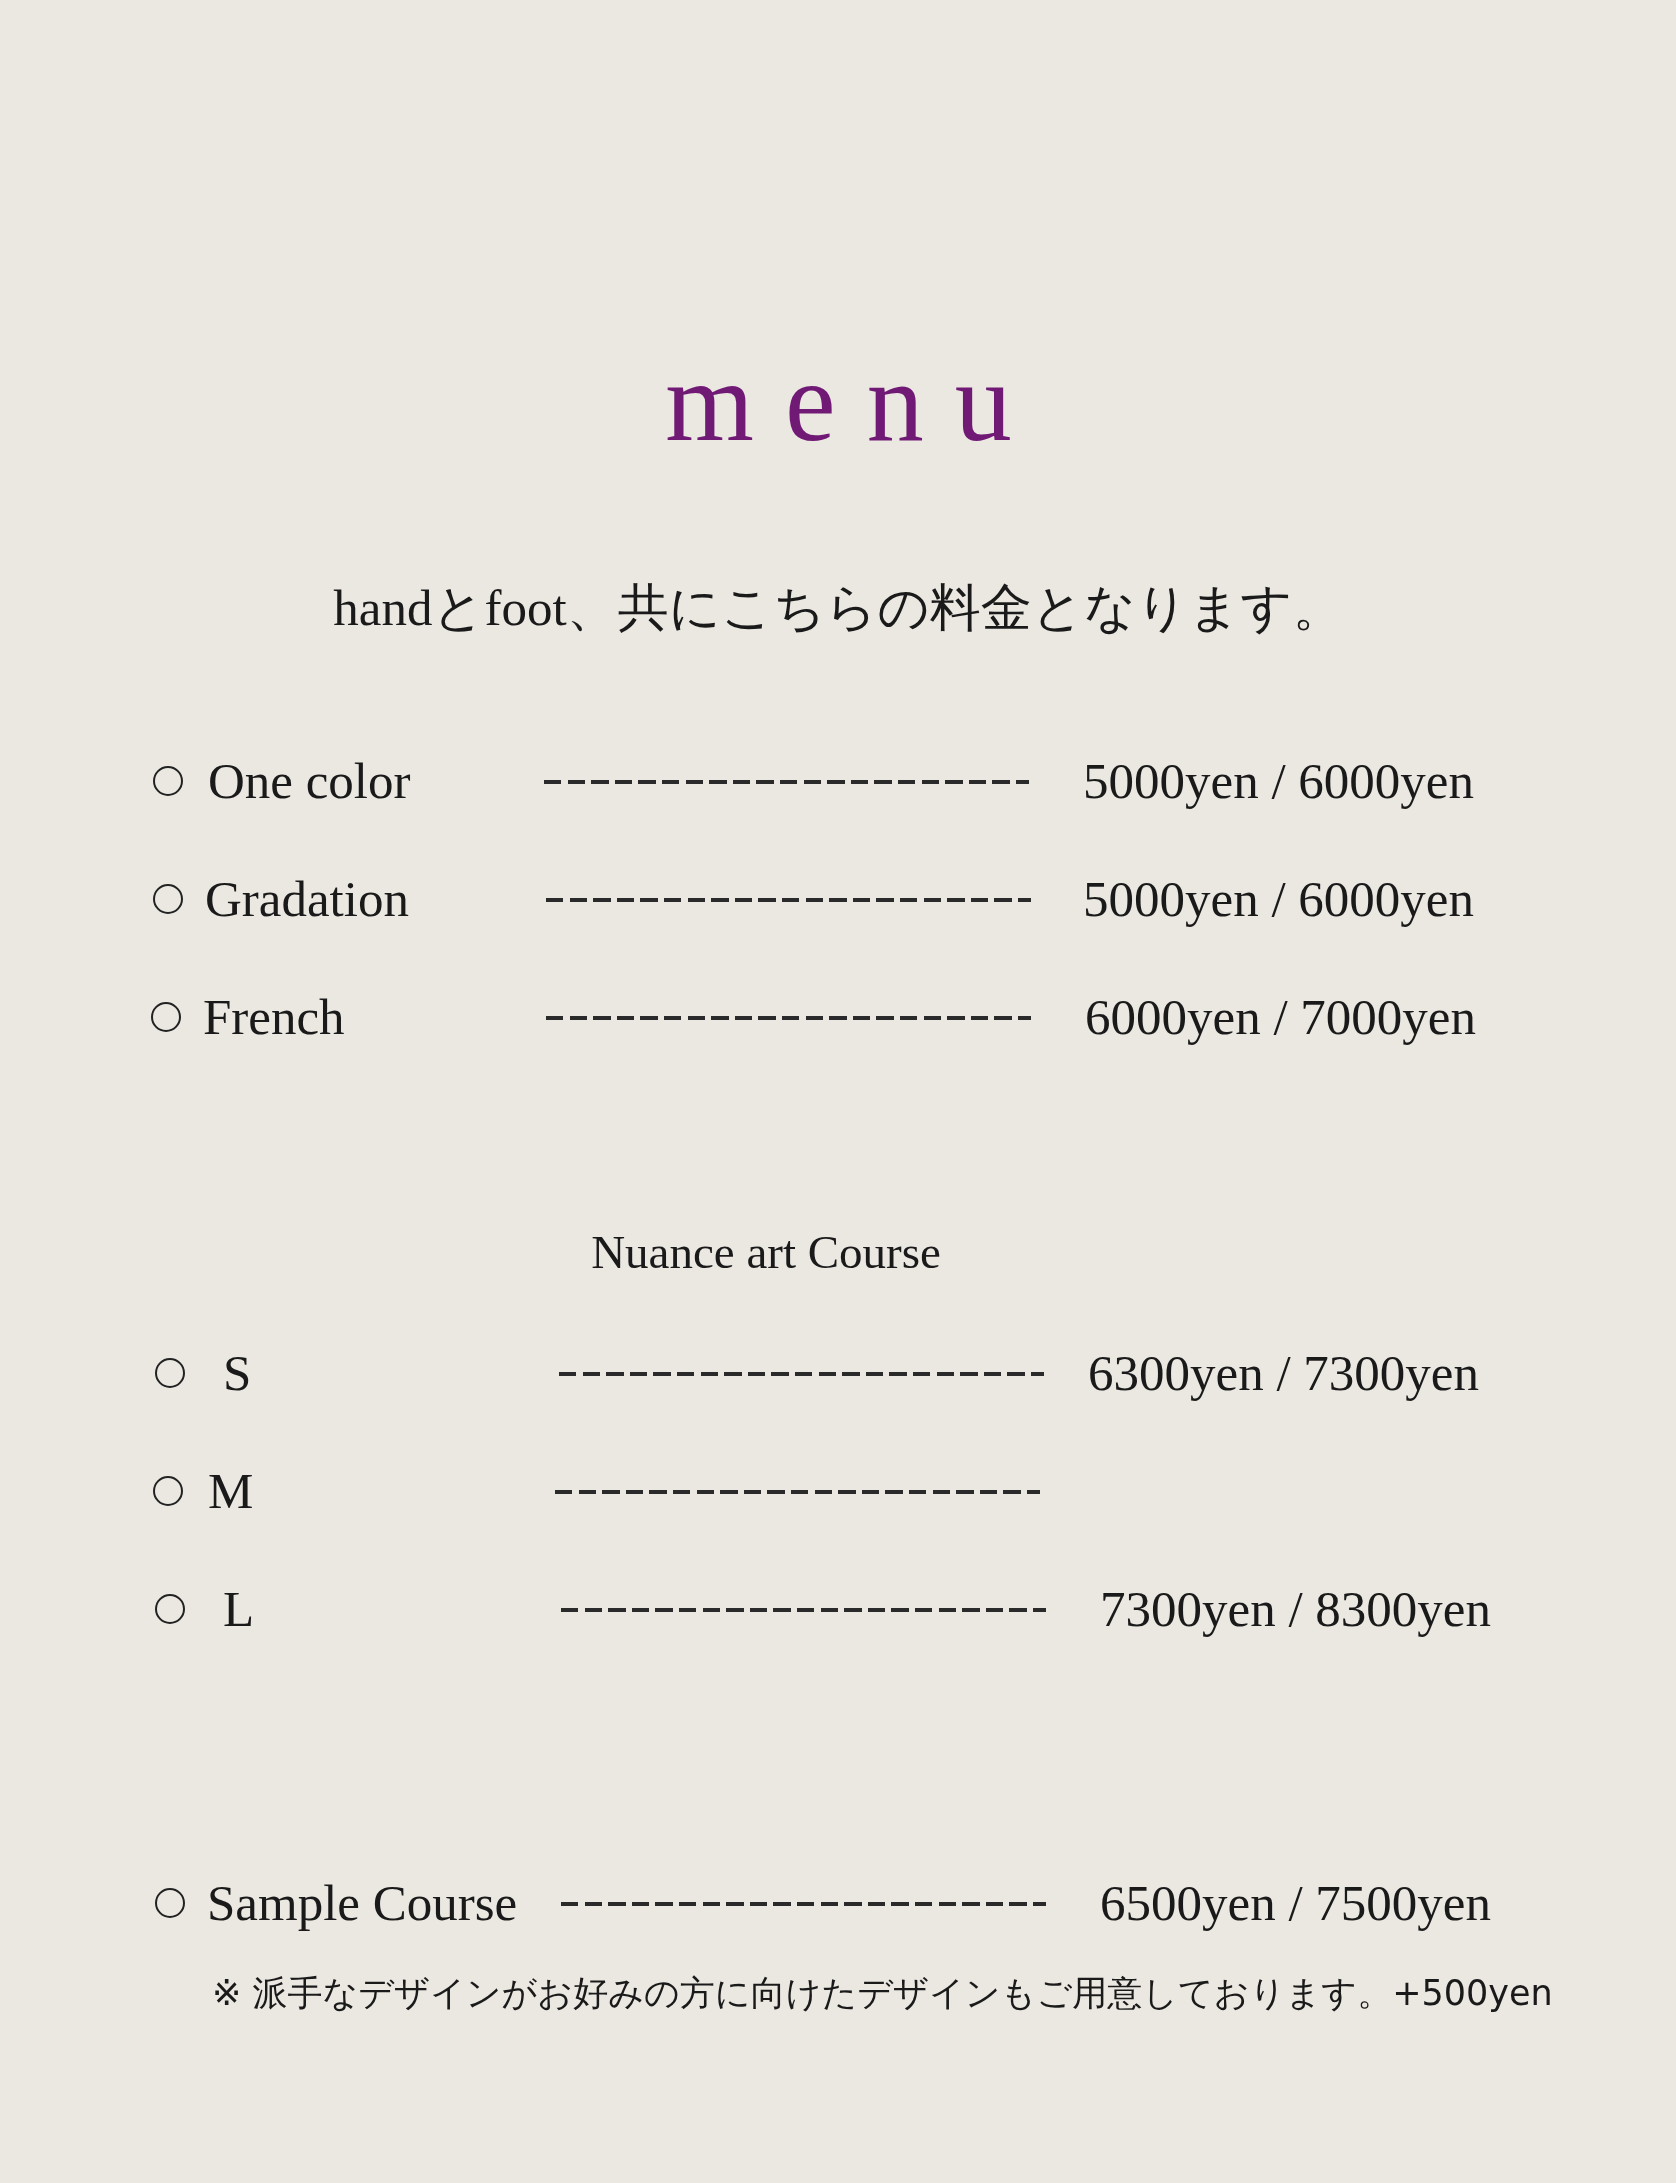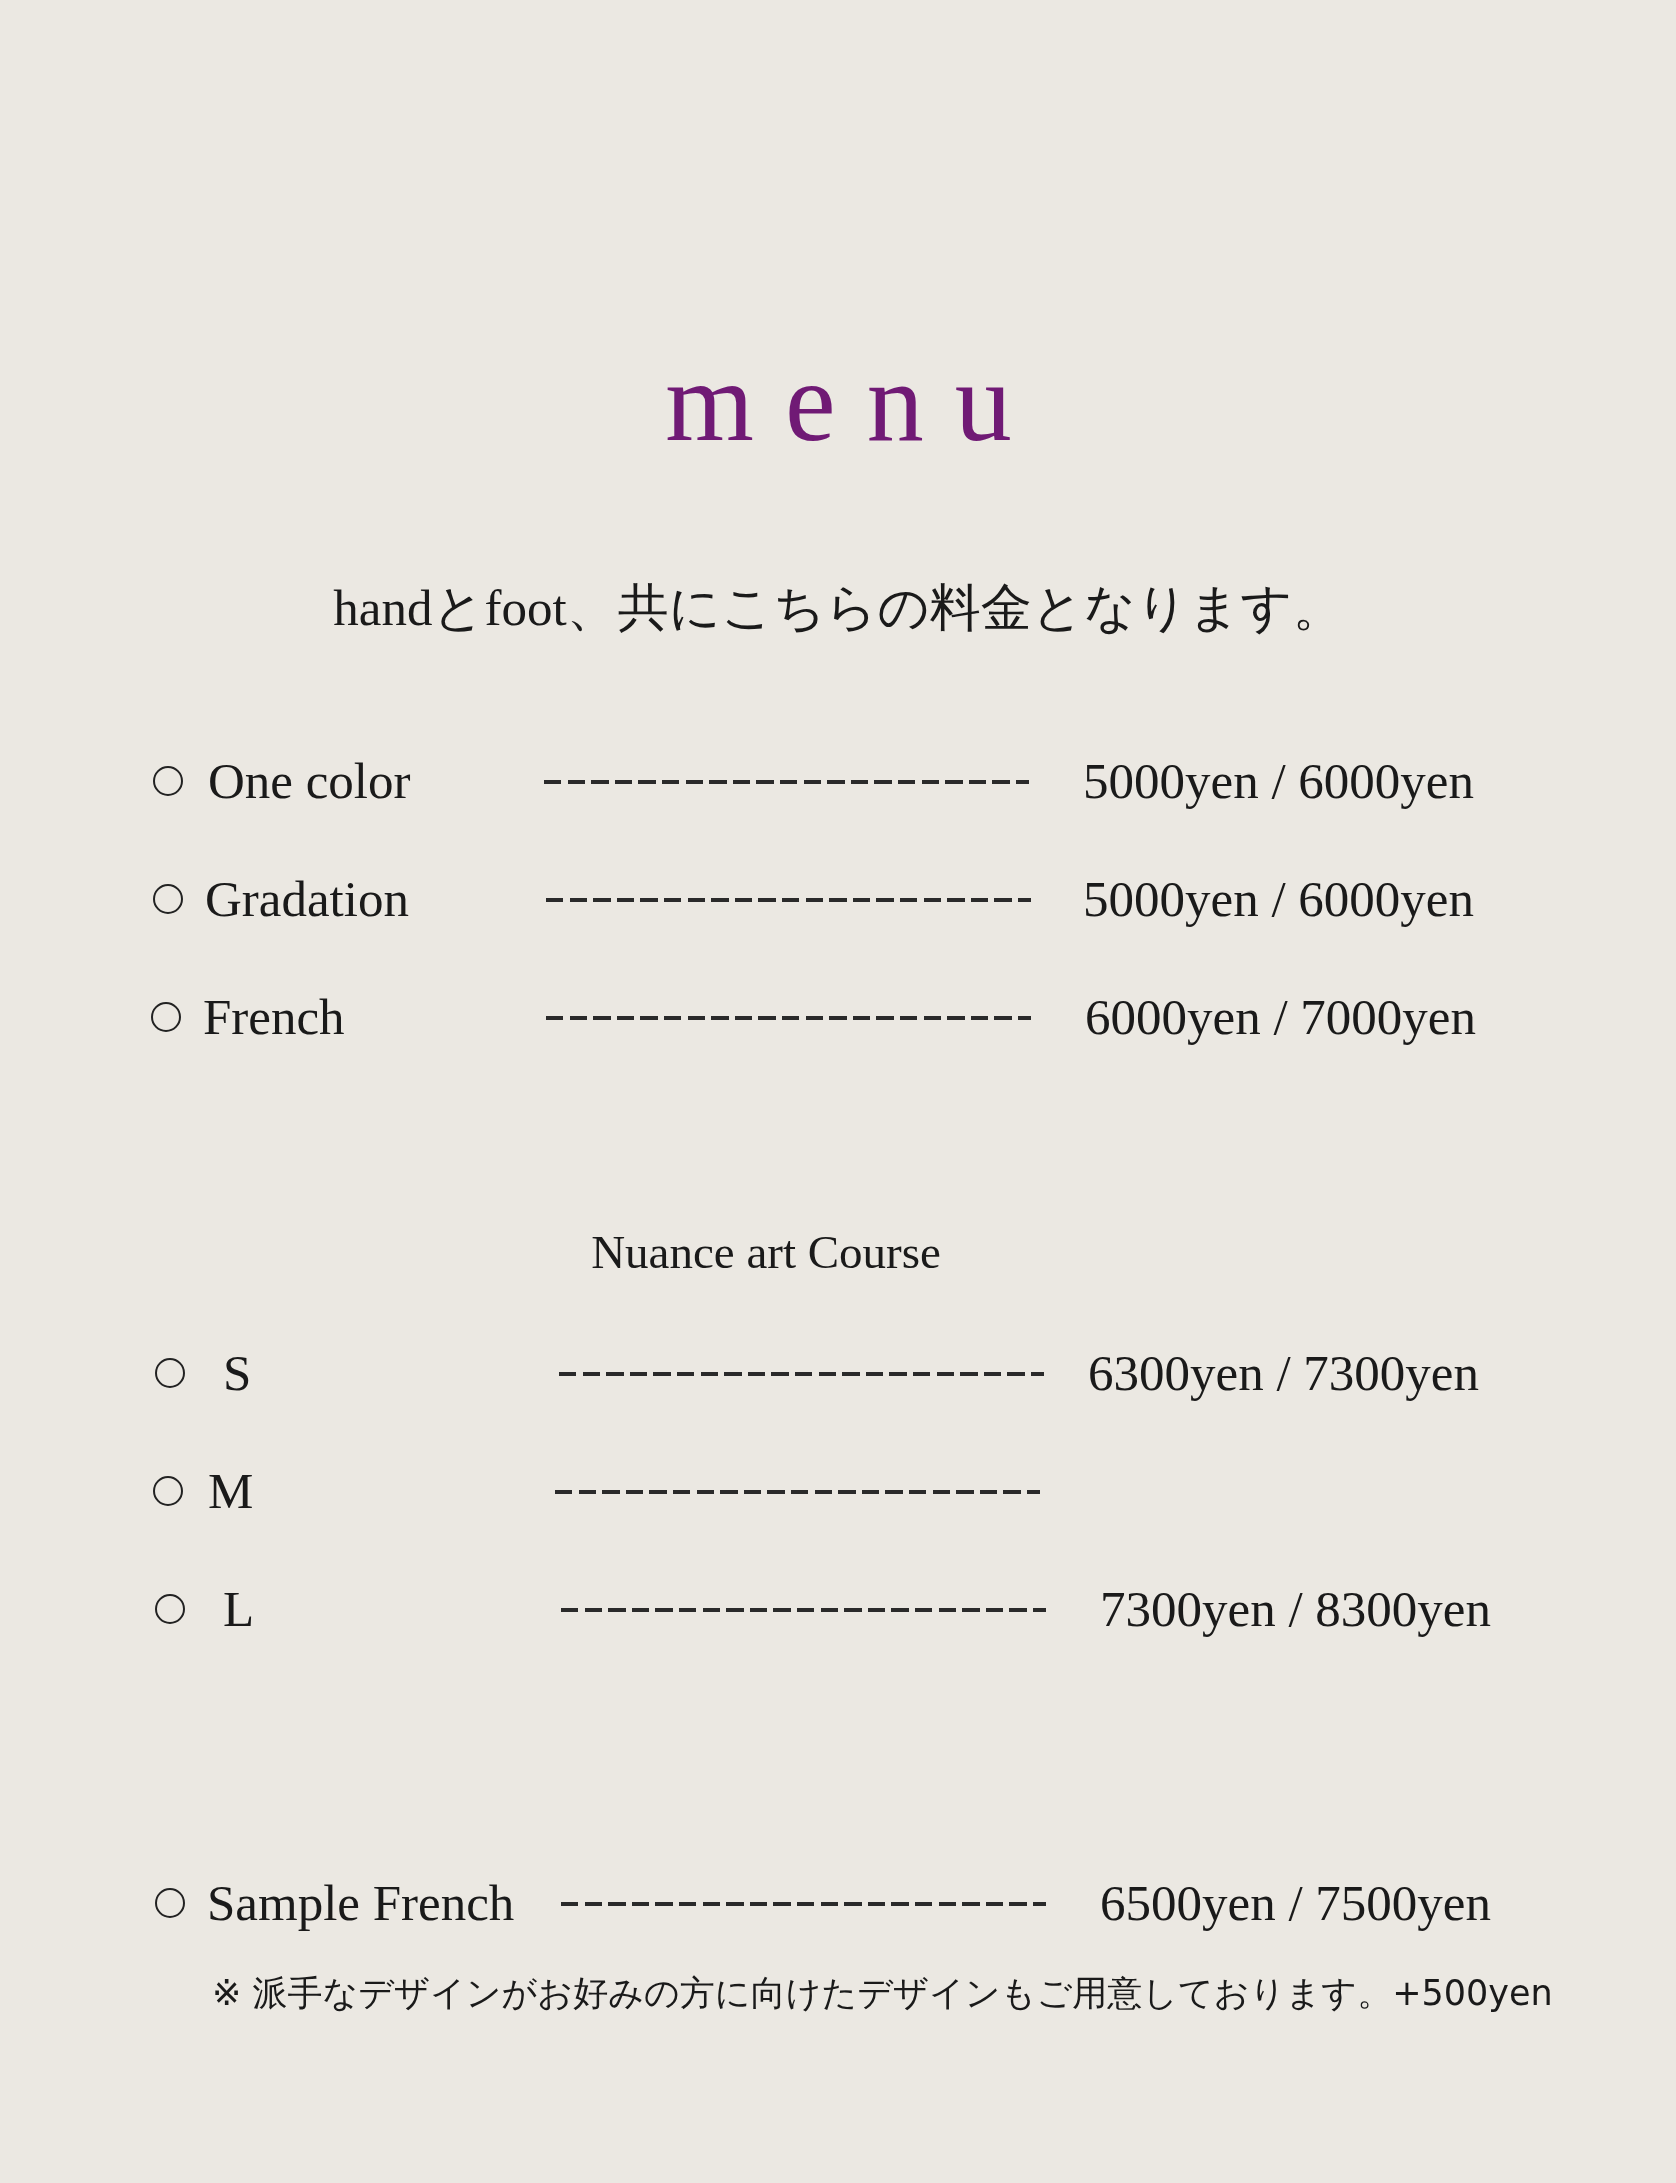--- a/index.html
+++ b/index.html
@@ -91,21 +91,21 @@
 </div>
 <div class="row" style="left:155px; top:1581px; width:1397px;">
   <span class="circle" style="left:0;"></span>
   <span class="label" style="left:68px;">L</span>
   <span class="dash" style="left:406px; width:485px;"></span>
   <span class="price" style="left:945px;">7300yen / 8300yen</span>
 </div>
 
 <div class="row" style="left:155px; top:1875px; width:1397px;">
   <span class="circle" style="left:0;"></span>
-  <span class="label" style="left:52px;">Sample French</span>
+  <span class="label" style="left:52px;">Sample Course</span>
   <span class="dash" style="left:406px; width:485px;"></span>
   <span class="price" style="left:945px;">6500yen / 7500yen</span>
 </div>
 <div class="abs note" style="left:212px; top:1976px; font-family: 'DejaVu Sans', sans-serif; font-size:35px;">※ 派手なデザインがお好みの方に向けたデザインもご用意しております。+500yen</div>
 
 <div class="row jp-row" style="left:155px; top:2182px; width:961px;">
 
   <span class="label" style="left:52px;">補強</span>
 
   <span class="price" style="left:640px; font-family:'Liberation Serif', serif; font-size:47px;">450yen / 本</span>

